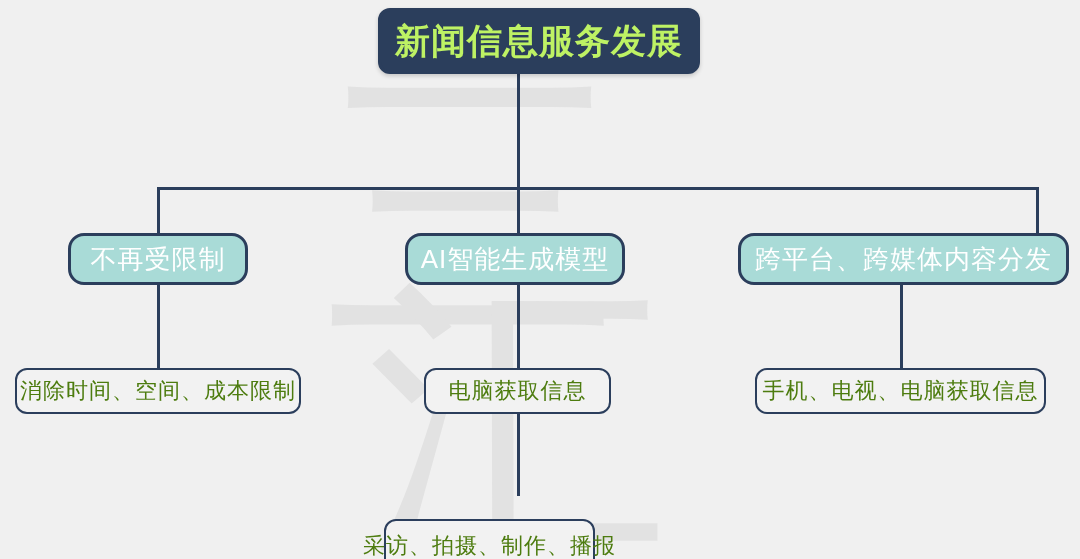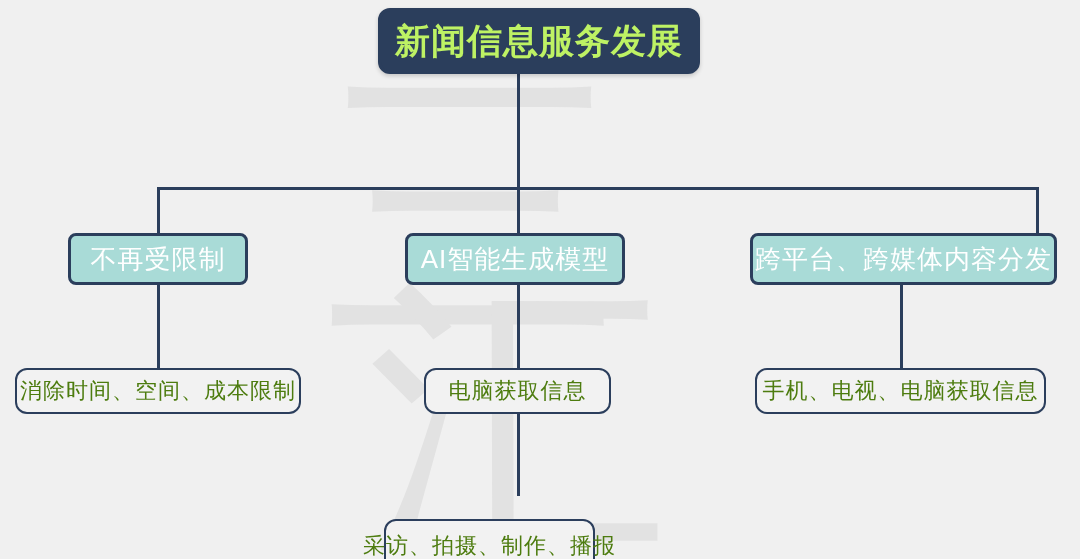--- a/index.html
+++ b/index.html
@@ -87,21 +87,21 @@
     color: #bef264;
     font-size: 35px;
     font-weight: bold;
     letter-spacing: 1px;
     box-shadow: 0 2px 4px rgba(0,0,0,0.18);
   }
 
   .node-l2 {
     background: #a9dbd7;
     border: 3px solid #2b3e5c;
-    border-radius: 8px;
+    border-radius: 16px;
     color: #ffffff;
     font-size: 26px;
     font-weight: 400;
     letter-spacing: 1px;
   }
 
   .node-leaf {
     background: #f2f2f2;
     border: 2px solid #2b3e5c;
     border-radius: 12px;
@@ -109,21 +109,21 @@
     font-size: 22px;
     font-weight: 400;
     letter-spacing: 1px;
   }
 
   
   #node-root      { left: 378px; top: 8px;   width: 322px; height: 66px; }
 
   #node-l2-1      { left: 68px;  top: 233px; width: 180px; height: 52px; }
   #node-l2-2      { left: 405px; top: 233px; width: 220px; height: 52px; }
-  #node-l2-3      { left: 738px; top: 233px; width: 307px; height: 52px; margin-left: 12px; }
+  #node-l2-3      { left: 738px; top: 233px; width: 331px; height: 52px; }
 
   #node-leaf-1    { left: 15px;  top: 368px; width: 286px; height: 46px; }
   #node-leaf-2    { left: 424px; top: 368px; width: 187px; height: 46px; }
   #node-leaf-3    { left: 755px; top: 368px; width: 291px; height: 46px; }
 
   #node-leaf-4    { left: 384px; top: 519px; width: 211px; height: 54px; }
 </style>
 </head>
 <body>
 

